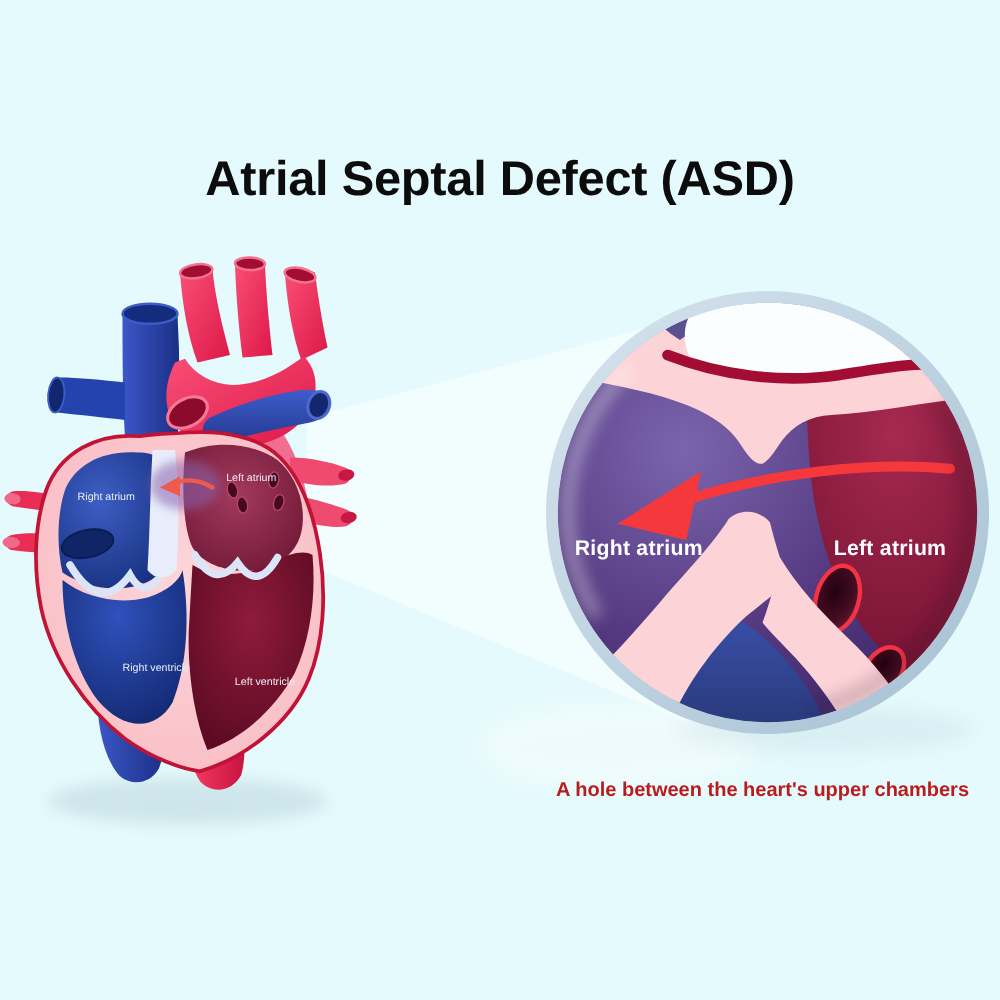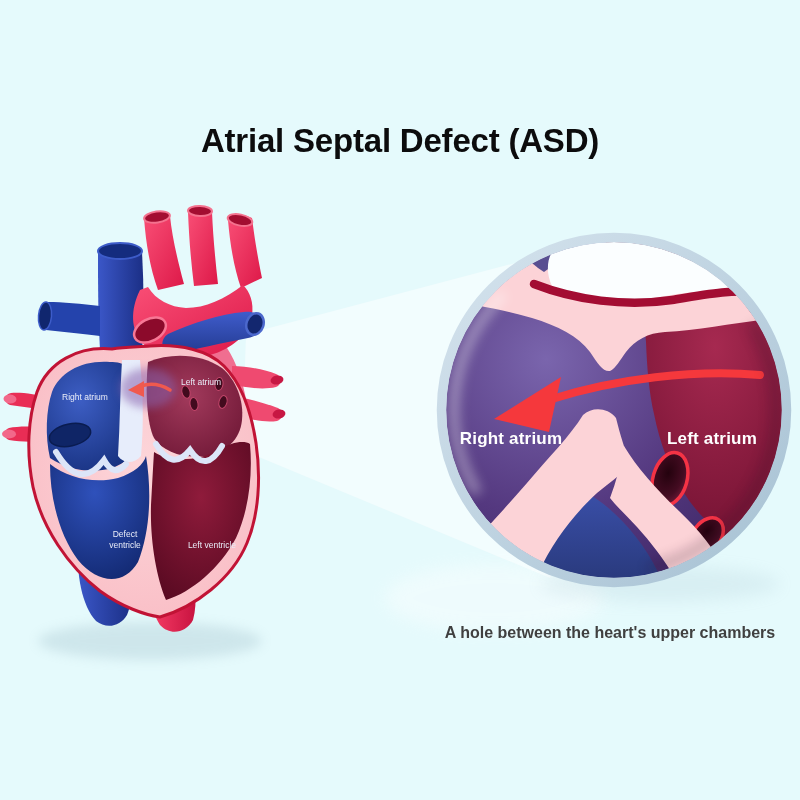--- a/index.html
+++ b/index.html
@@ -3,25 +3,25 @@
 <meta charset="utf-8">
 <style>
   html,body{margin:0;padding:0;}
   .stage{
     position:relative;width:800px;height:800px;overflow:hidden;
     background:#e5fafc;font-family:"Liberation Sans",sans-serif;
   }
   .art{position:absolute;left:0;top:0;width:800px;height:800px;}
   .title{
     position:absolute;left:0;top:122px;width:800px;text-align:center;
-    font-size:33px;font-weight:bold;color:#0c0c0d;letter-spacing:-0.2px;
+    font-size:39px;font-weight:bold;color:#0c0c0d;letter-spacing:-0.2px;
   }
   .caption{
     position:absolute;left:426px;top:624px;width:368px;text-align:center;
-    font-size:16px;font-weight:bold;color:#404040;
+    font-size:16px;font-weight:bold;color:#b91c1c;
   }
   .hlabel{
     position:absolute;color:#e9ecf8;text-align:center;
     font-size:8.5px;line-height:1.3;font-weight:normal;
   }
   .llabel{
     position:absolute;color:#ffffff;text-align:center;
     font-size:17px;font-weight:bold;letter-spacing:0.2px;
   }
 </style>
@@ -215,20 +215,20 @@
       </g>
 
       <circle cx="614" cy="410" r="172.5" fill="none" stroke="url(#gRing)" stroke-width="9.5"></circle>
     </g>
   </svg>
 
   <div class="title">Atrial Septal Defect (ASD)</div>
 
   <div class="hlabel" style="left:61px;top:392px;width:48px;">Right atrium</div>
   <div class="hlabel" style="left:177px;top:377px;width:48px;">Left atrium</div>
-  <div class="hlabel" style="left:97px;top:529px;width:56px;">Defect ventricle</div>
+  <div class="hlabel" style="left:97px;top:529px;width:56px;">Right ventricle</div>
   <div class="hlabel" style="left:184px;top:540px;width:56px;">Left ventricle</div>
 
   <div class="llabel" style="left:431px;top:429px;width:160px;">Right atrium</div>
   <div class="llabel" style="left:632px;top:429px;width:160px;">Left atrium</div>
 
   <div class="caption">A hole between the heart's upper chambers</div>
 </div>
 
 </body></html>

